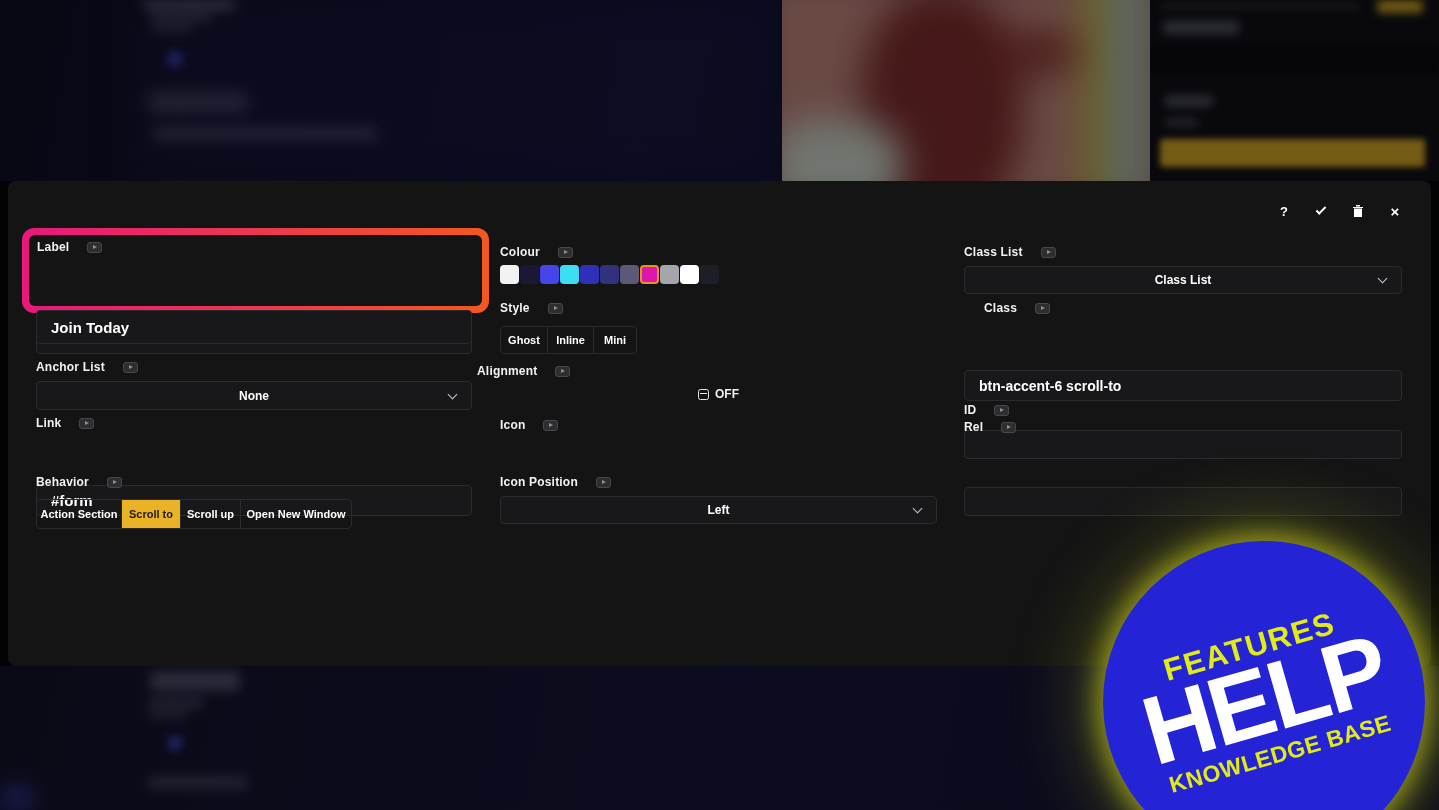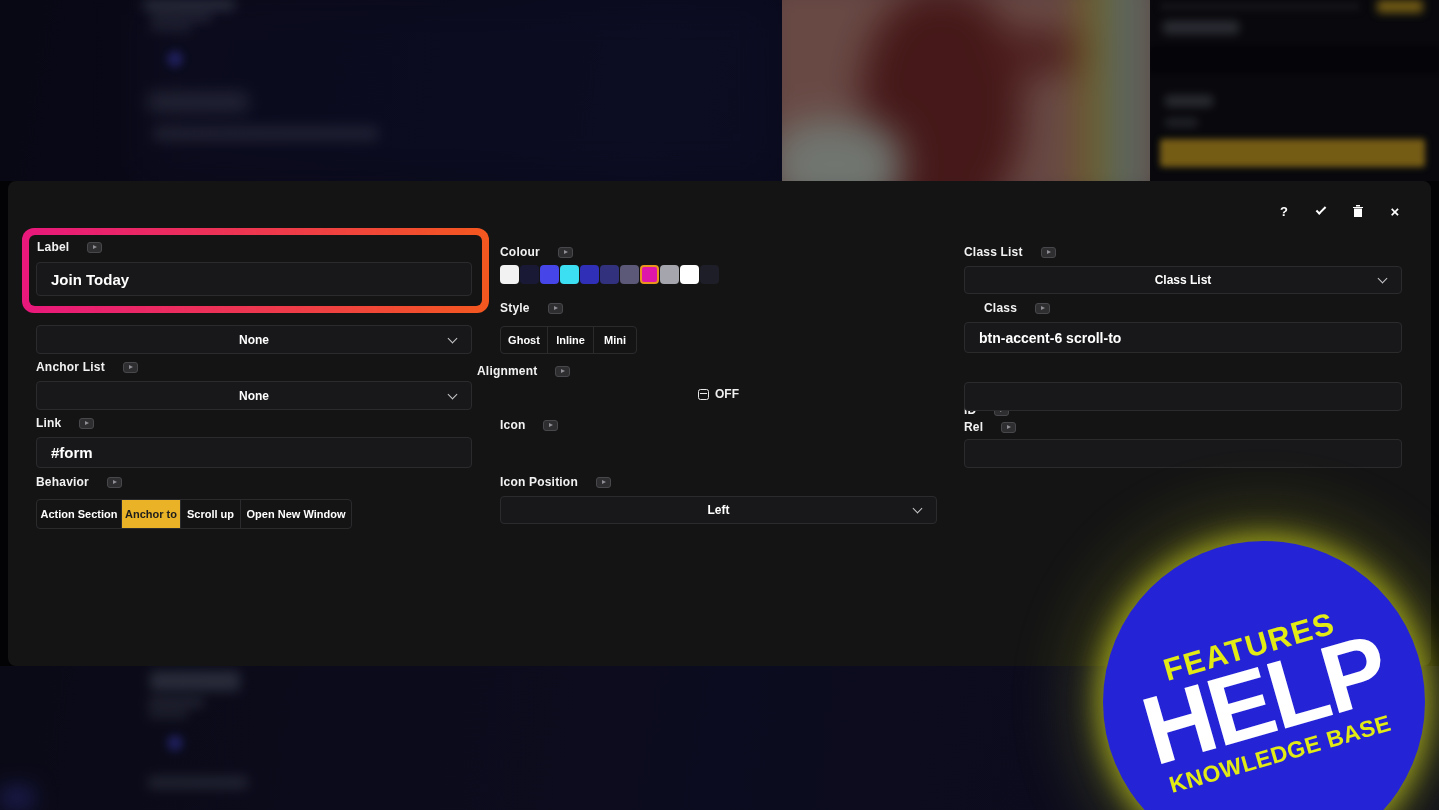--- a/index.html
+++ b/index.html
@@ -22,21 +22,21 @@
   
   .modal { position:absolute; left:8px; top:181px; width:1423px; height:485px;
     background:#141415; border-radius:8px; z-index:2; }
   .field-label { position:absolute; display:flex; align-items:center; gap:18px;
     color:#f2f2f2; font-size:12px; font-weight:bold; letter-spacing:.2px; }
   .info-icon { width:15px; height:11px; background:#2e2e31; border:1px solid #48484c;
     border-radius:3px; position:relative; display:inline-block; }
   .info-icon::after { content:''; position:absolute; left:5px; top:2.2px;
     border-left:4px solid #8e8e94; border-top:2.6px solid transparent; border-bottom:2.6px solid transparent; }
   .tfield { position:absolute; background:#18181a; border:1px solid #2b2b2e; border-radius:4px;
-    color:#fff; font-family:"Liberation Sans",sans-serif; font-size:14px; font-weight:bold; padding:0 14px; outline:none; }
+    color:#fff; font-family:"Liberation Sans",sans-serif; font-size:14px; font-weight:bold; padding:0 14px; outline:none;margin-top:48px; }
   .dropdown { position:absolute; background:#18181a; border:1px solid #2b2b2e; border-radius:4px;
     display:flex; align-items:center; justify-content:center; color:#fff; font-size:12px; font-weight:bold; cursor:pointer; }
   .chev { position:absolute; right:15px; top:50%; width:7px; height:7px; margin-top:-5px;
     border-right:1.7px solid #c9c9cd; border-bottom:1.7px solid #c9c9cd; transform:rotate(45deg); }
   .seg-group { position:absolute; display:flex; border:1px solid #2b2b2e; border-radius:4px; overflow:hidden; }
   .seg-btn { display:flex; align-items:center; justify-content:center; color:#fff; font-size:11px;
     font-weight:bold; background:transparent; border:none; border-right:1px solid #2b2b2e; cursor:pointer;
     font-family:"Liberation Sans",sans-serif; }
   .seg-btn:last-child { border-right:none; }
   .seg-btn.selected { background:#e9b227; color:#1d1d1d; }
@@ -168,21 +168,21 @@
     <span class="info-icon"></span>
   </div>
   <input class="tfield" style="left: 28px; top: 256px; width: 436px; height: 31px; font-size: 15px;" value="#form">
 
   <div class="field-label" style="left:28px;top:294px;">
     <span>Behavior</span>
     <span class="info-icon"></span>
   </div>
   <div class="seg-group" style="left:28px;top:318px;height:30px;">
     <button class="seg-btn" style="width:85px;">Action Section</button>
-    <button class="seg-btn selected" style="width:59px;">Anchor to</button>
+    <button class="seg-btn selected" style="width:59px;">Scroll to</button>
     <button class="seg-btn" style="width:60px;">Scroll up</button>
     <button class="seg-btn" style="width:110px;">Open New Window</button>
   </div>
 
   <div class="field-label" style="left:492px;top:64px;">
     <span>Colour</span>
     <span class="info-icon"></span>
   </div>
   <div class="swatch-row" style="left:492px;top:84px;">
       <div class="swatch" style="background: rgb(242, 242, 242);"></div>

